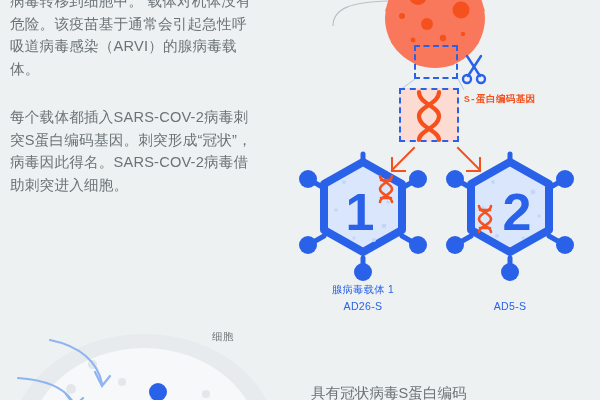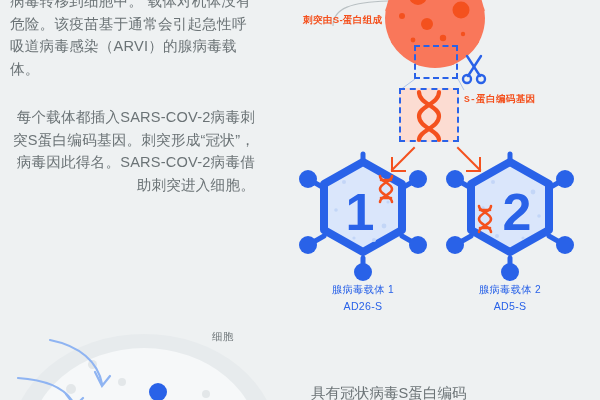--- a/index.html
+++ b/index.html
@@ -31,21 +31,21 @@
     width: 245px;
   }
   .body-para {
     color: #6b7376;
     font-size: 14.6px;
     line-height: 22.5px;
     letter-spacing: 0.2px;
     margin: 0 0 26px 0;
     white-space: pre-wrap;
   }
-  .body-para.p2 { margin-top: 20px; text-align: right; }
+  .body-para.p2 { margin-top: 20px; }
 
   
   .virus-wrap {
     position: absolute;
     left: 355px;
     top: -62px;
     width: 160px;
     height: 160px;
   }
 
@@ -240,21 +240,20 @@
         <circle cx="78" cy="36" r="2.6"></circle>
         <circle cx="118" cy="57" r="2"></circle>
       </g>
     </svg>
   </div>
 
   <svg style="position:absolute;left:330px;top:0px;width:90px;height:40px;">
     <path d="M 3 26 C 3 8 22 2 58 1" stroke="#b9c0c3" stroke-width="1.1" fill="none"></path>
   </svg>
 
-  <div class="anno-spike">刺突由S-蛋白组成</div>
 
   <div class="dash-box-small"></div>
 
   <svg style="position:absolute;left:461px;top:52px;width:30px;height:34px;">
     <g stroke="#2962e8" stroke-width="2.4" fill="none" stroke-linecap="round">
       <line x1="6" y1="4" x2="19" y2="24"></line>
       <line x1="20" y1="4" x2="7" y2="24"></line>
     </g>
     <circle cx="6" cy="27" r="4" stroke="#2962e8" stroke-width="2.4" fill="none"></circle>
     <circle cx="20" cy="27" r="4" stroke="#2962e8" stroke-width="2.4" fill="none"></circle>
@@ -356,21 +355,20 @@
         <circle cx="48" cy="56" r="1.8"></circle>
       </g>
       <text x="82" y="78" font-family="'Liberation Sans', sans-serif" font-size="52" font-weight="700" fill="#2962e8" text-anchor="middle">2</text>
       <g stroke="#f4511e" stroke-width="2.6" fill="none" stroke-linecap="round">
         <path d="M 44 54 C 44 60 56 61 56 67 C 56 73 44 74 44 80"></path>
         <path d="M 56 54 C 56 60 44 61 44 67 C 44 73 56 74 56 80"></path>
         <line x1="45" y1="58" x2="55" y2="58"></line>
         <line x1="45" y1="76" x2="55" y2="76"></line>
       </g>
     </svg>
-    <div class="vec-label l1">腺病毒载体 2</div>
     <div class="vec-label l2">AD5-S</div>
   </div>
 
   <div class="cell-wrap">
     <div class="cell-outer"></div>
     <div class="cell-inner"></div>
 
     <div class="cell-speck" style="left:98px;top:38px;width:9px;height:9px;"></div>
     <div class="cell-speck" style="left:128px;top:56px;width:8px;height:8px;"></div>
     <div class="cell-speck" style="left:76px;top:62px;width:10px;height:10px;"></div>

